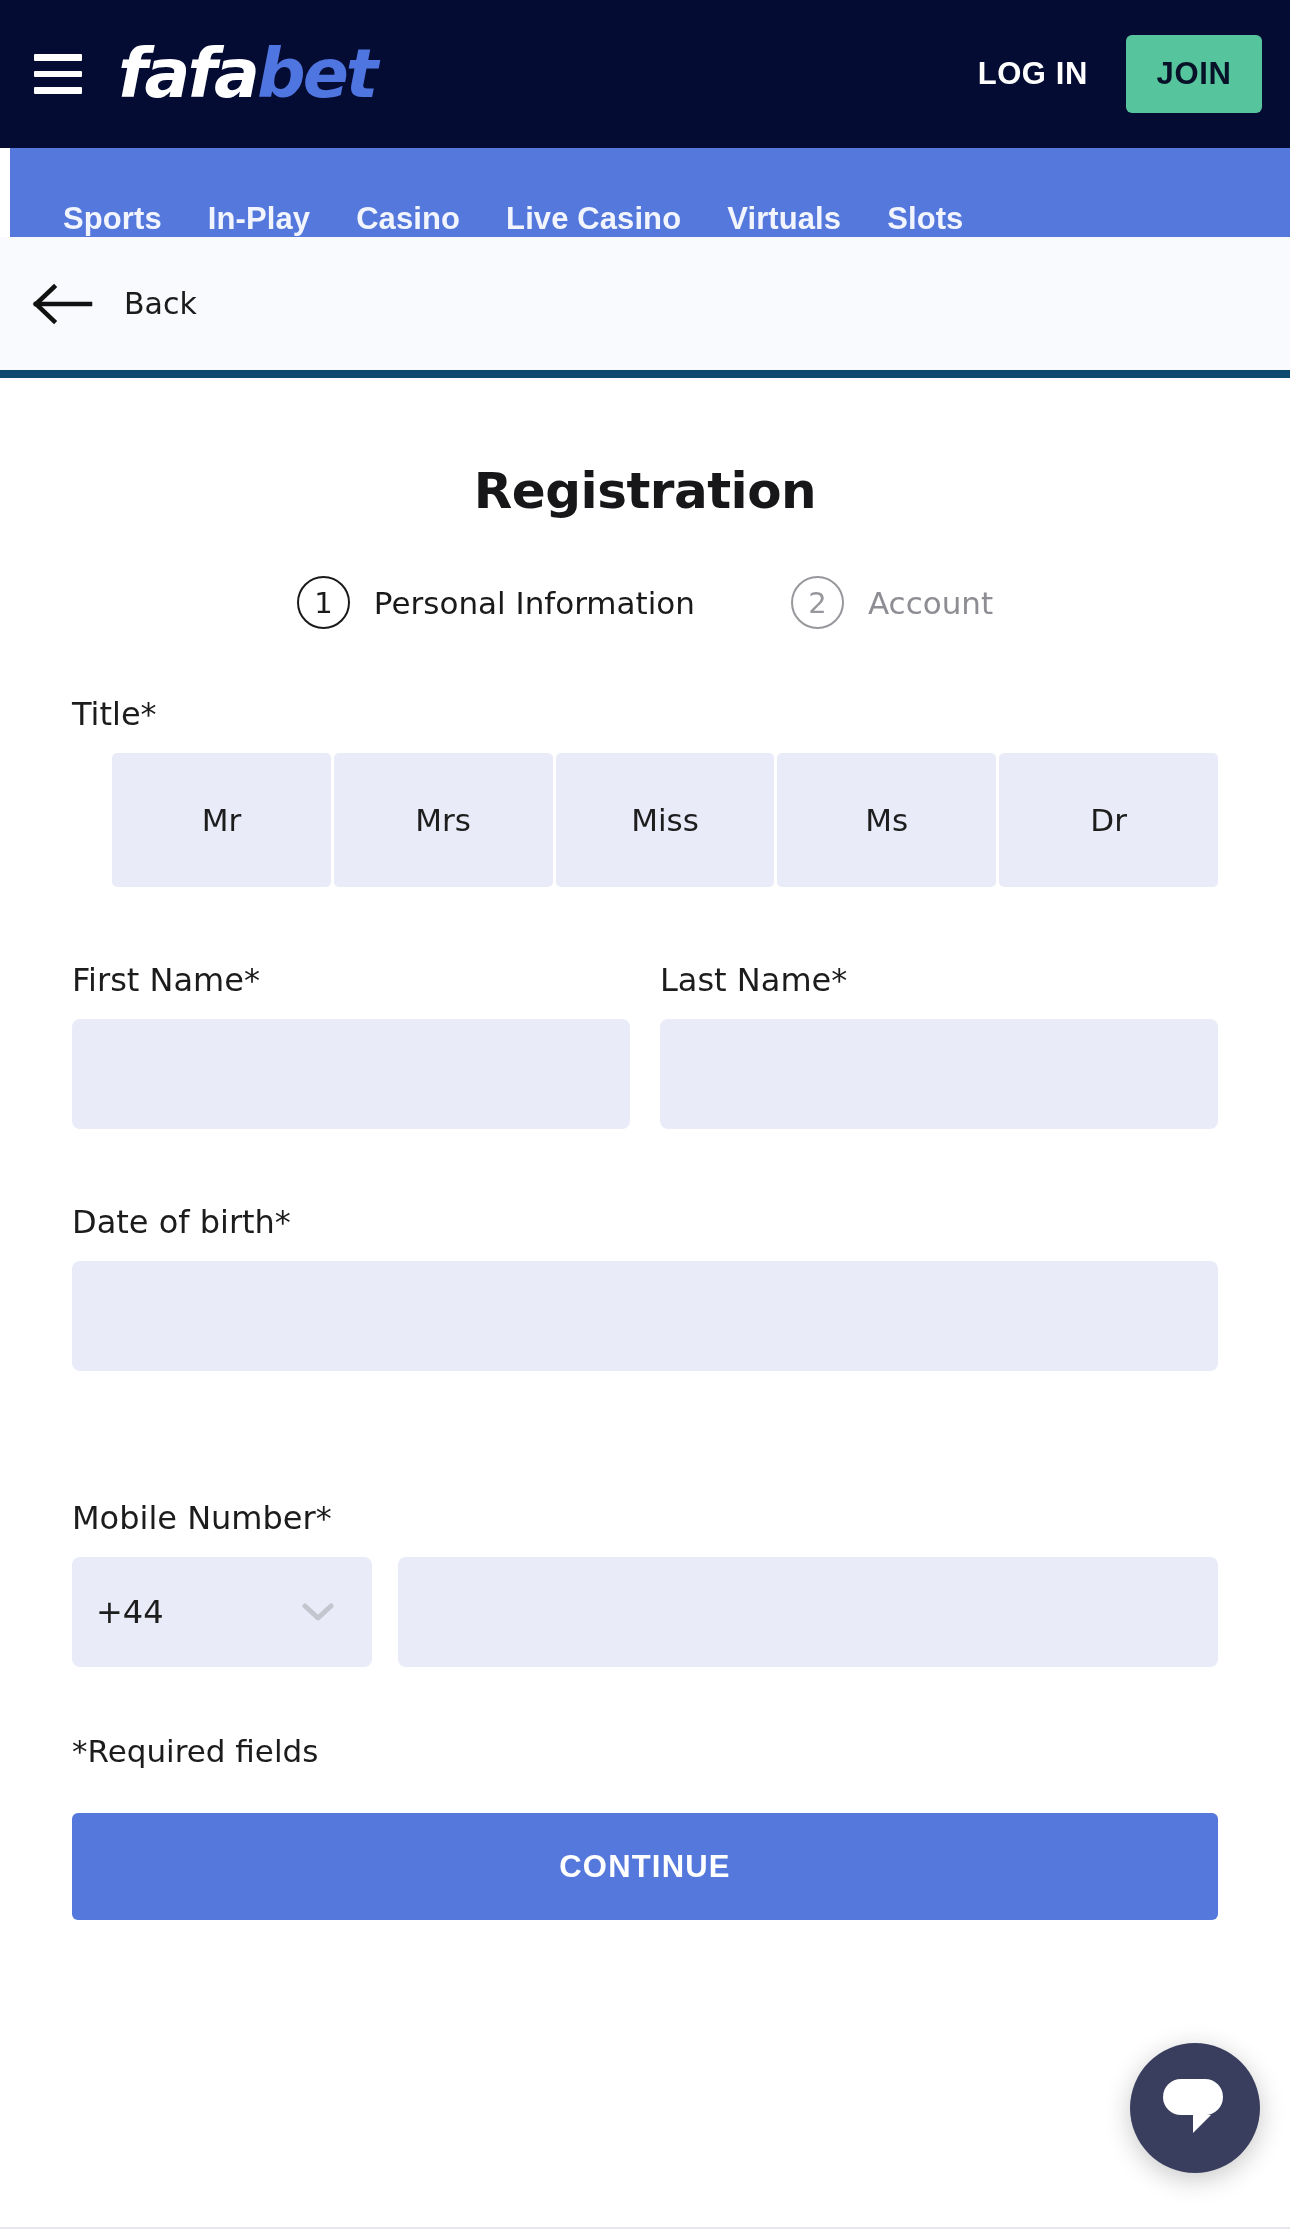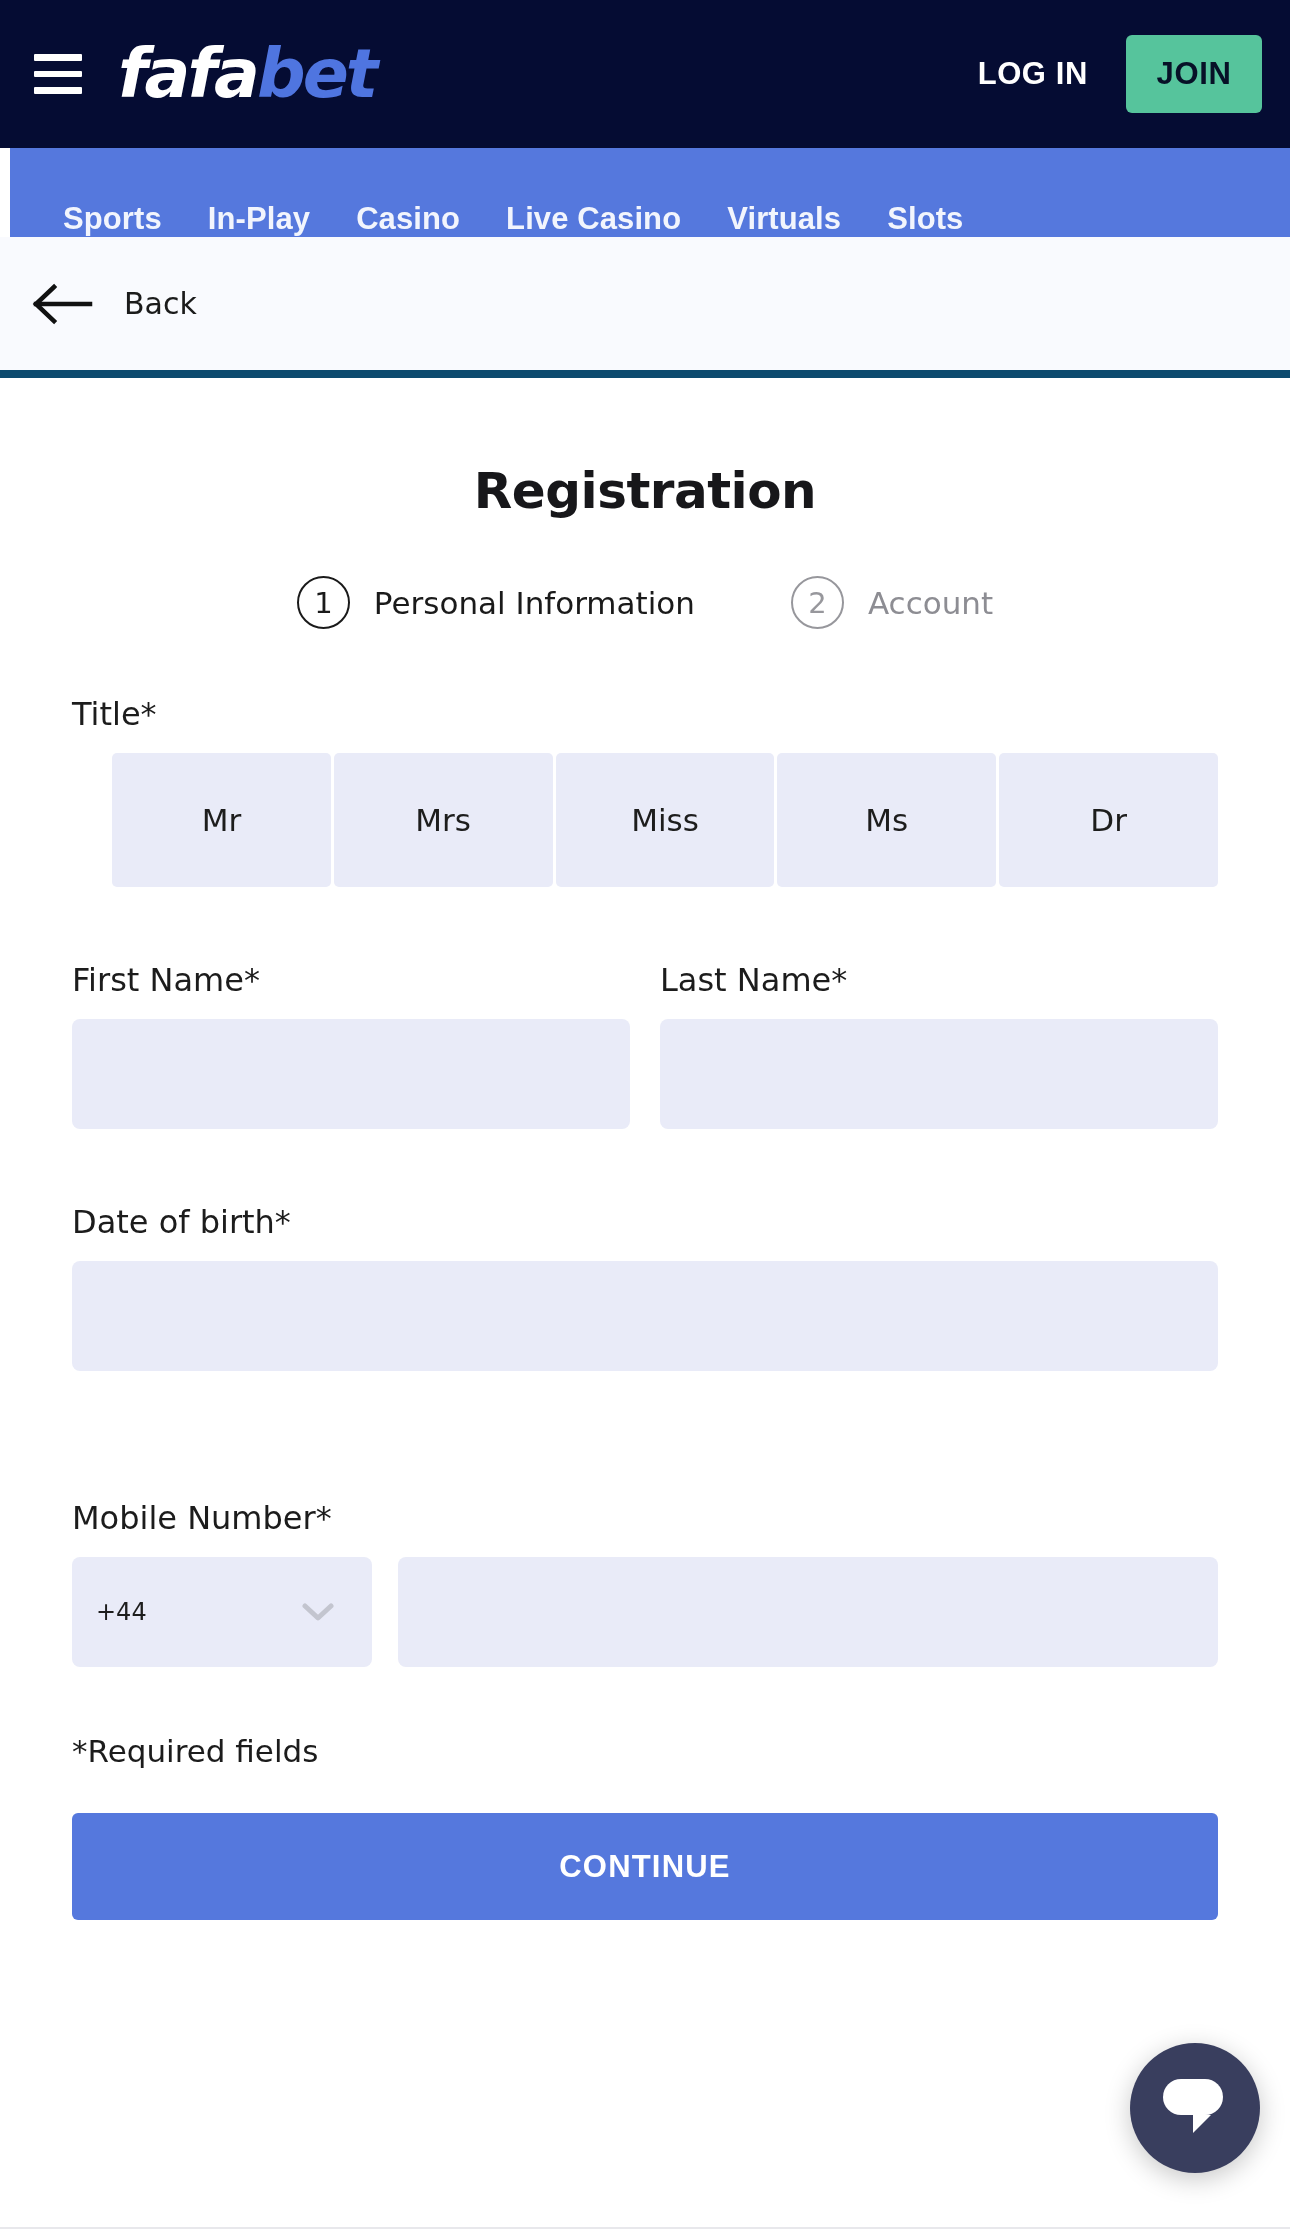--- a/index.html
+++ b/index.html
@@ -264,21 +264,21 @@
     height: 110px;
     background: #e9ebf8;
     border-radius: 8px;
     display: flex;
     align-items: center;
     padding: 0 24px;
     cursor: pointer;
     flex: 0 0 auto;
   }
   .cc-value {
-    font-size: 24px;
+    font-size: 32px;
     color: #1d1d1d;
     font-family: "DejaVu Sans", sans-serif;
   }
   .cc-chevron {
     position: absolute;
     right: 38px;
     top: 50%;
     transform: translateY(-50%);
     width: 32px;
     height: 20px;

